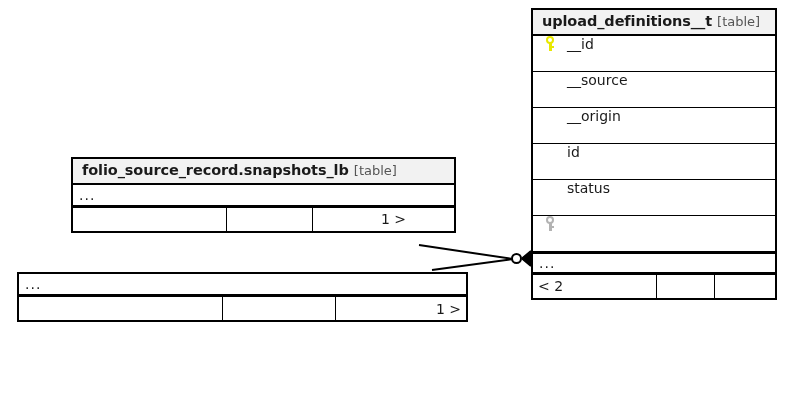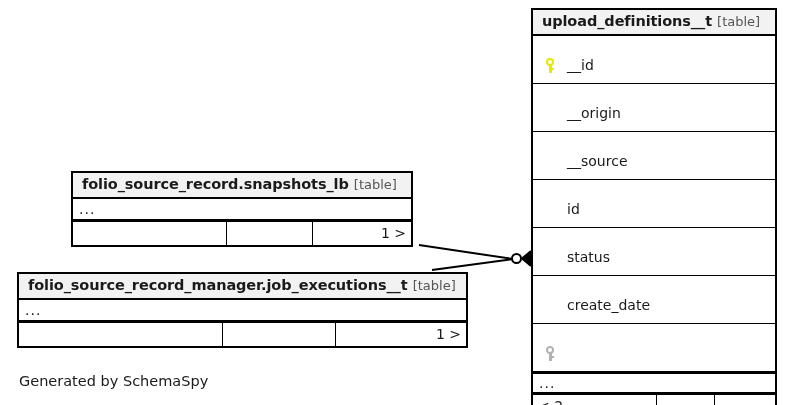--- a/index.html
+++ b/index.html
@@ -57,23 +57,22 @@
     color: #555555;
     font-weight: normal;
   }
 
   .col-row {
     box-sizing: border-box;
     position: relative;
     height: 36px;
     border-bottom: 1px solid #000000;
     display: flex;
-    align-items: center;
+    align-items: flex-start;
     white-space: nowrap;
-    margin-top: 12px;
   }
   .col-row:last-child { border-bottom: none; }
 
   .key-slot {
     width: 26px;
     min-width: 26px;
     display: flex;
     align-items: center;
     justify-content: center;
     margin-left: 4px;
@@ -141,21 +140,21 @@
     font-size: 14px;
     padding: 0 5px;
     overflow: hidden;
   }
   .footer-cell:last-child { border-right: none; }
   .footer-cell.align-left { justify-content: flex-start; }
   .footer-cell.align-right { justify-content: flex-end; }
 
   
   #tbl-upload   { left: 531px; top: 8px;   width: 246px; }
-  #tbl-snapshots{ left: 71px;  top: 171px; width: 342px; }
+  #tbl-snapshots{ left: 71px;  top: 157px; width: 385px; }
   #tbl-jobexec  { left: 17px;  top: 272px; width: 451px; }
 
   .credit {
     position: absolute;
     left: 19px;
     top: 373px;
     font-size: 14.5px;
     color: #1a1a1a;
     white-space: nowrap;
   }
@@ -189,42 +188,38 @@
             <span class="shaft"></span>
             <span class="tooth"></span>
           </span>
       </span>
       <span class="col-name">__id</span>
     </div>
 
 
     <div class="col-row">
       <span class="key-slot"></span>
+      <span class="col-name">__source</span>
+    </div>
+
+    <div class="col-row">
+      <span class="key-slot"></span>
       <span class="col-name">__origin</span>
     </div>
 
     <div class="col-row">
       <span class="key-slot"></span>
-      <span class="col-name">__source</span>
-    </div>
-
-    <div class="col-row">
-      <span class="key-slot"></span>
       <span class="col-name">id</span>
     </div>
 
     <div class="col-row">
       <span class="key-slot"></span>
       <span class="col-name">status</span>
     </div>
 
-    <div class="col-row">
-      <span class="key-slot"></span>
-      <span class="col-name">create_date</span>
-    </div>
 
     <div class="col-row">
       <span class="key-slot">
         <span class="key-icon key-foreign">
             <span class="bow"></span>
             <span class="shaft"></span>
             <span class="tooth"></span>
           </span>
       </span>
     </div>
@@ -247,29 +242,24 @@
     <div class="ellipsis-row">...</div>
 
     <div class="footer-row">
       <div class="footer-cell align-left" style="width:154px"></div>
       <div class="footer-cell align-left" style="width:86px"></div>
       <div class="footer-cell align-right" style="width:98px">1 &gt;</div>
     </div>
   </div>
 
   <div class="table-box" id="tbl-jobexec">
-    <div class="tbl-header">
-      <span class="tbl-name">folio_source_record_manager.job_executions__t</span>
-      <span class="tbl-kind">[table]</span>
-    </div>
 
     <div class="ellipsis-row">...</div>
 
     <div class="footer-row">
       <div class="footer-cell align-left" style="width:204px"></div>
       <div class="footer-cell align-left" style="width:113px"></div>
       <div class="footer-cell align-right" style="width:130px">1 &gt;</div>
     </div>
   </div>
 
-  <div class="credit">Generated by SchemaSpy</div>
 
 </div>
 
 </body></html>

